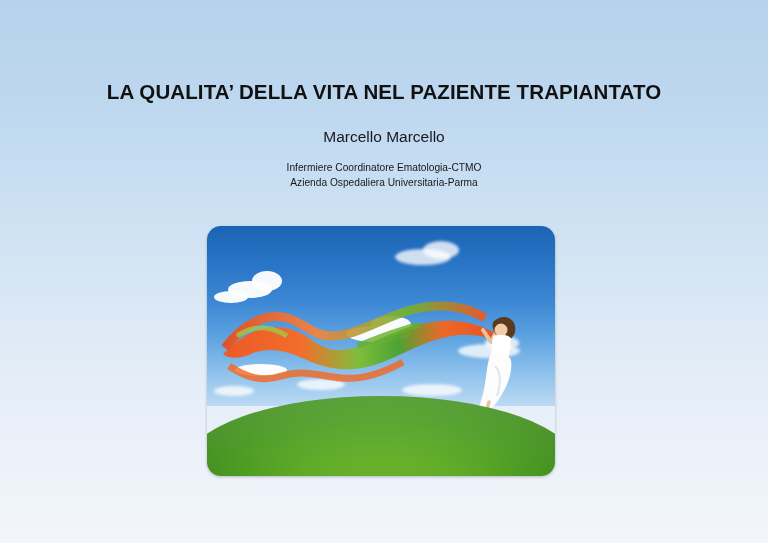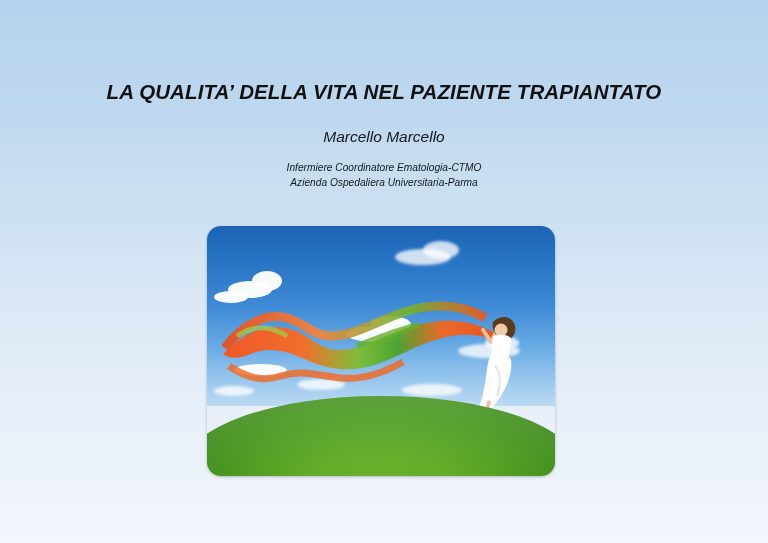--- a/index.html
+++ b/index.html
@@ -27,21 +27,20 @@
         #eef3fa 90%,
         #f3f6fc 100%);
     overflow: hidden;
   }
   .slide-inner {
     position: absolute;
     left: 0;
     top: 0;
     width: 768px;
     height: 468px;
-    font-style: italic;
   }
   .title {
     position: absolute;
     left: 40px;
     top: 80px;
     width: 688px;
     text-align: center;
     font-size: 20.5px;
     font-weight: bold;
     color: #111111;

